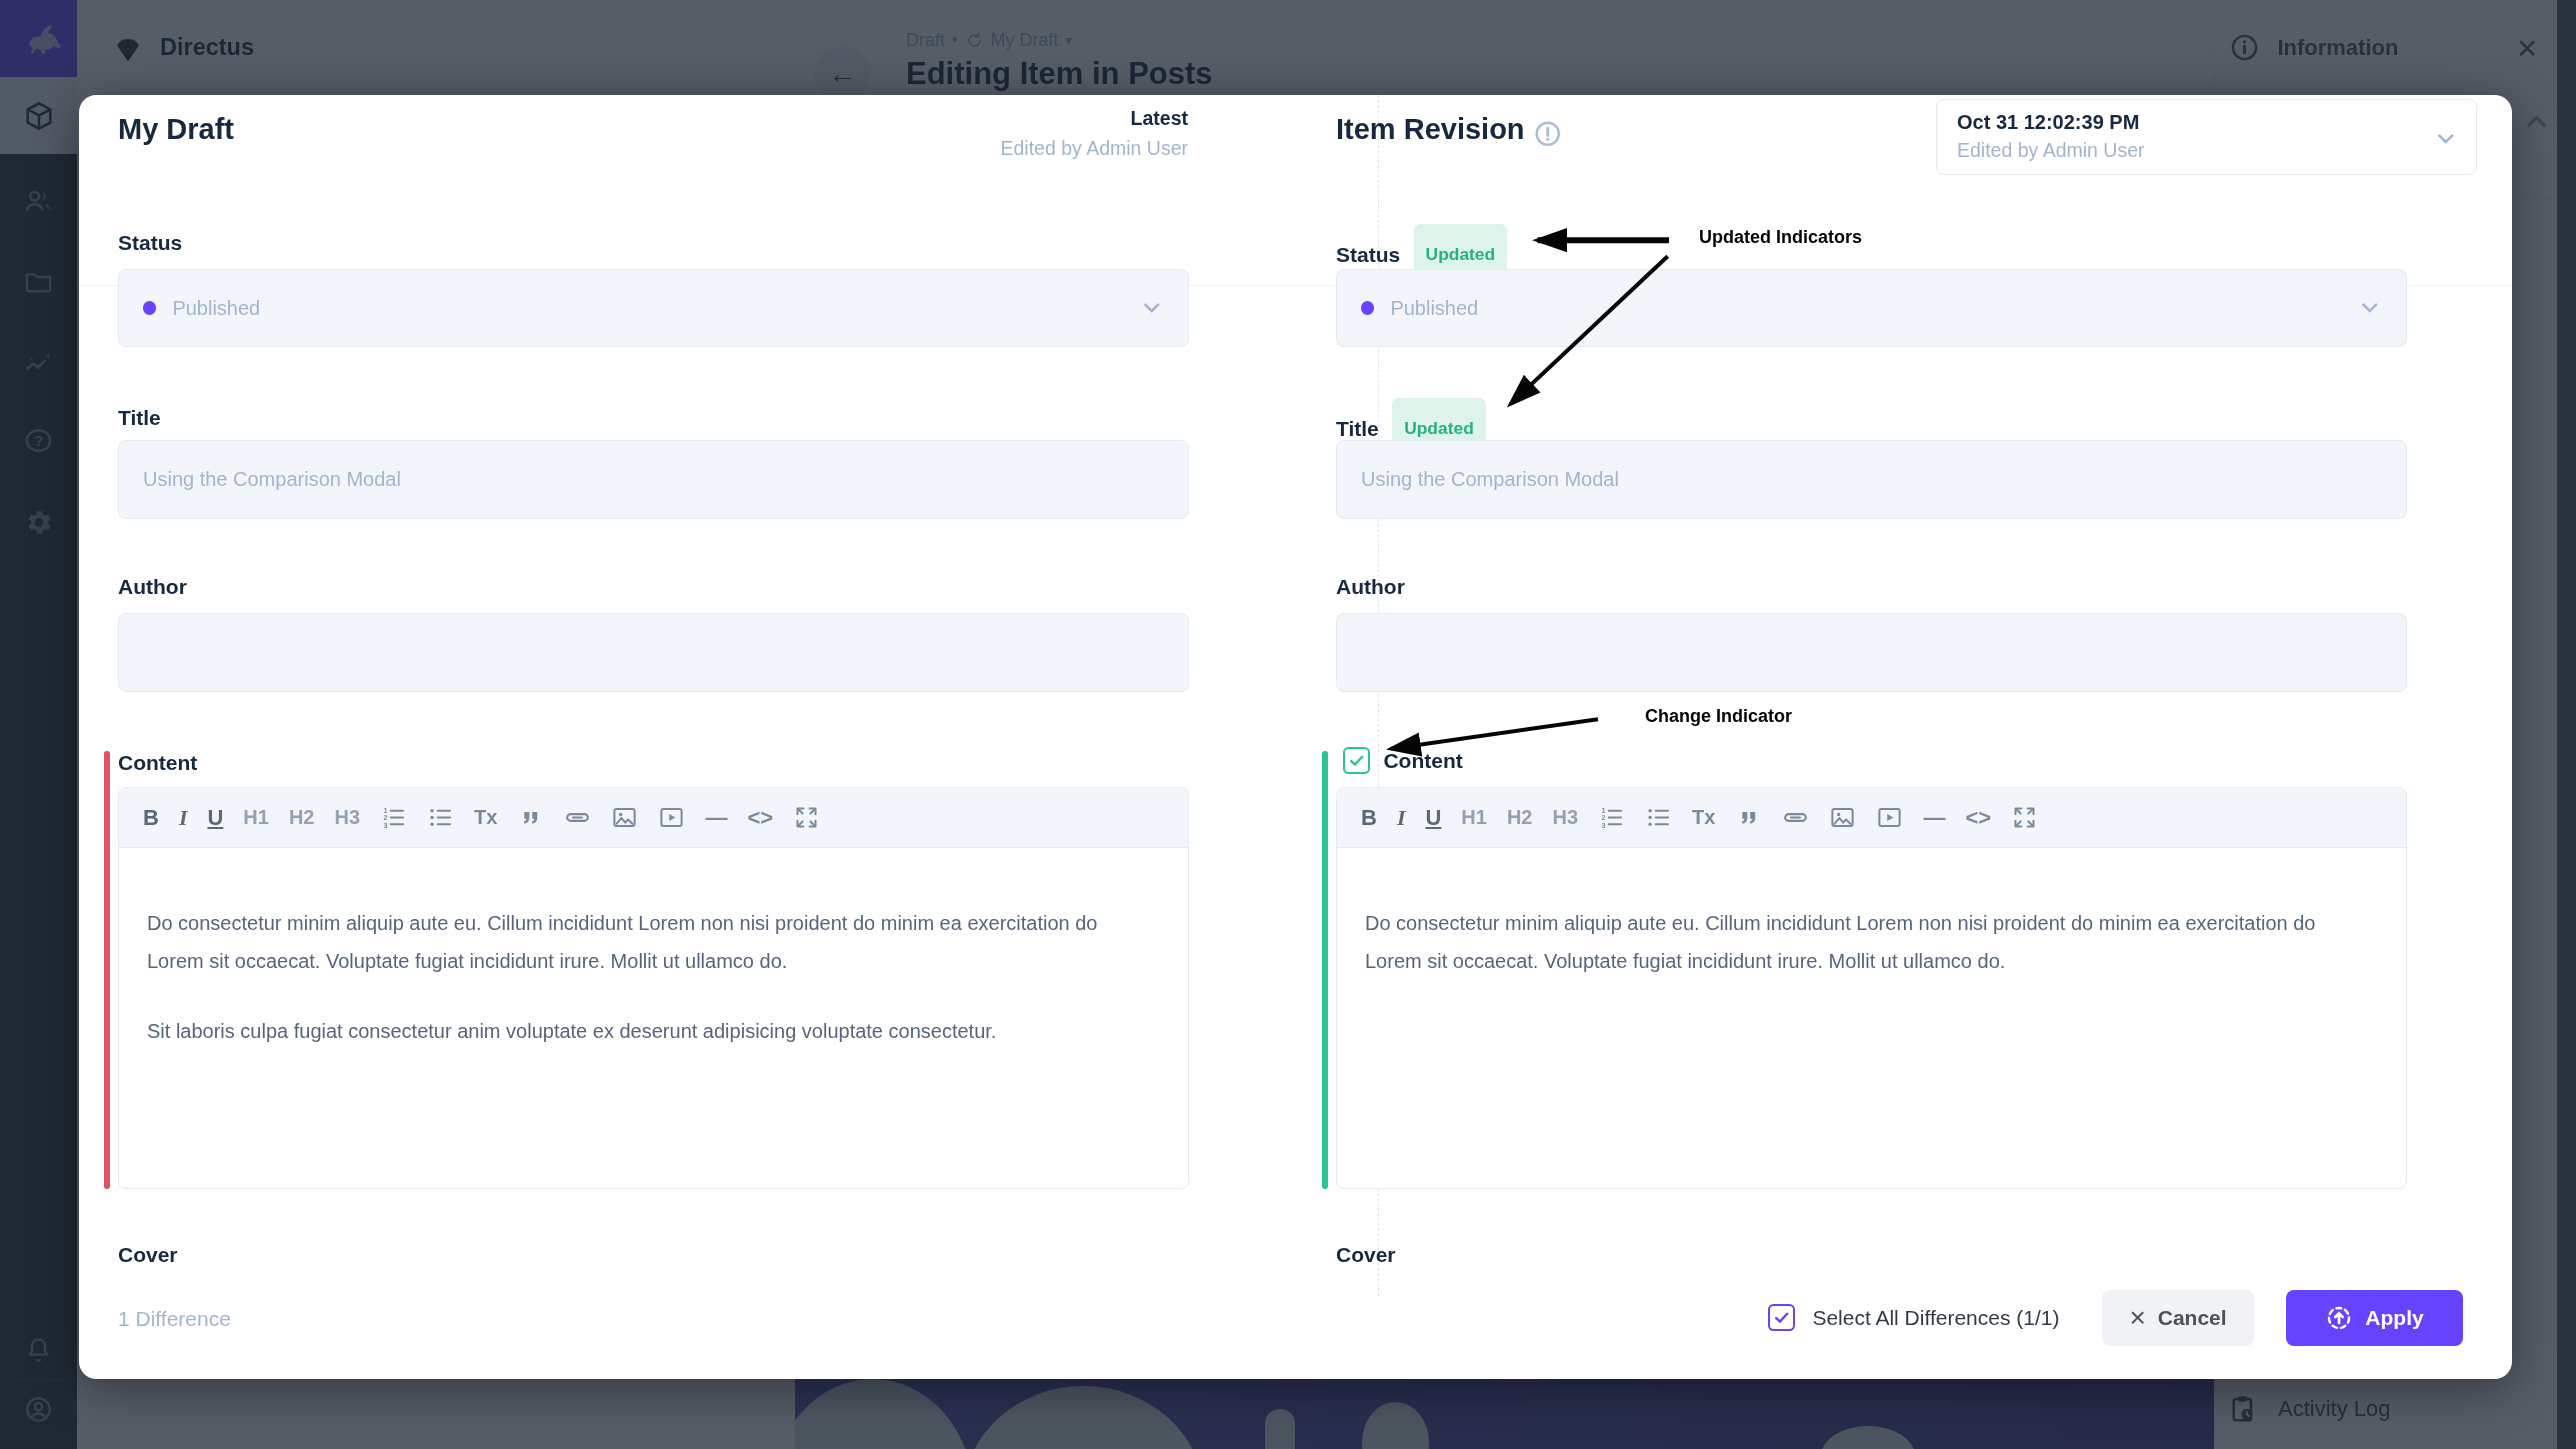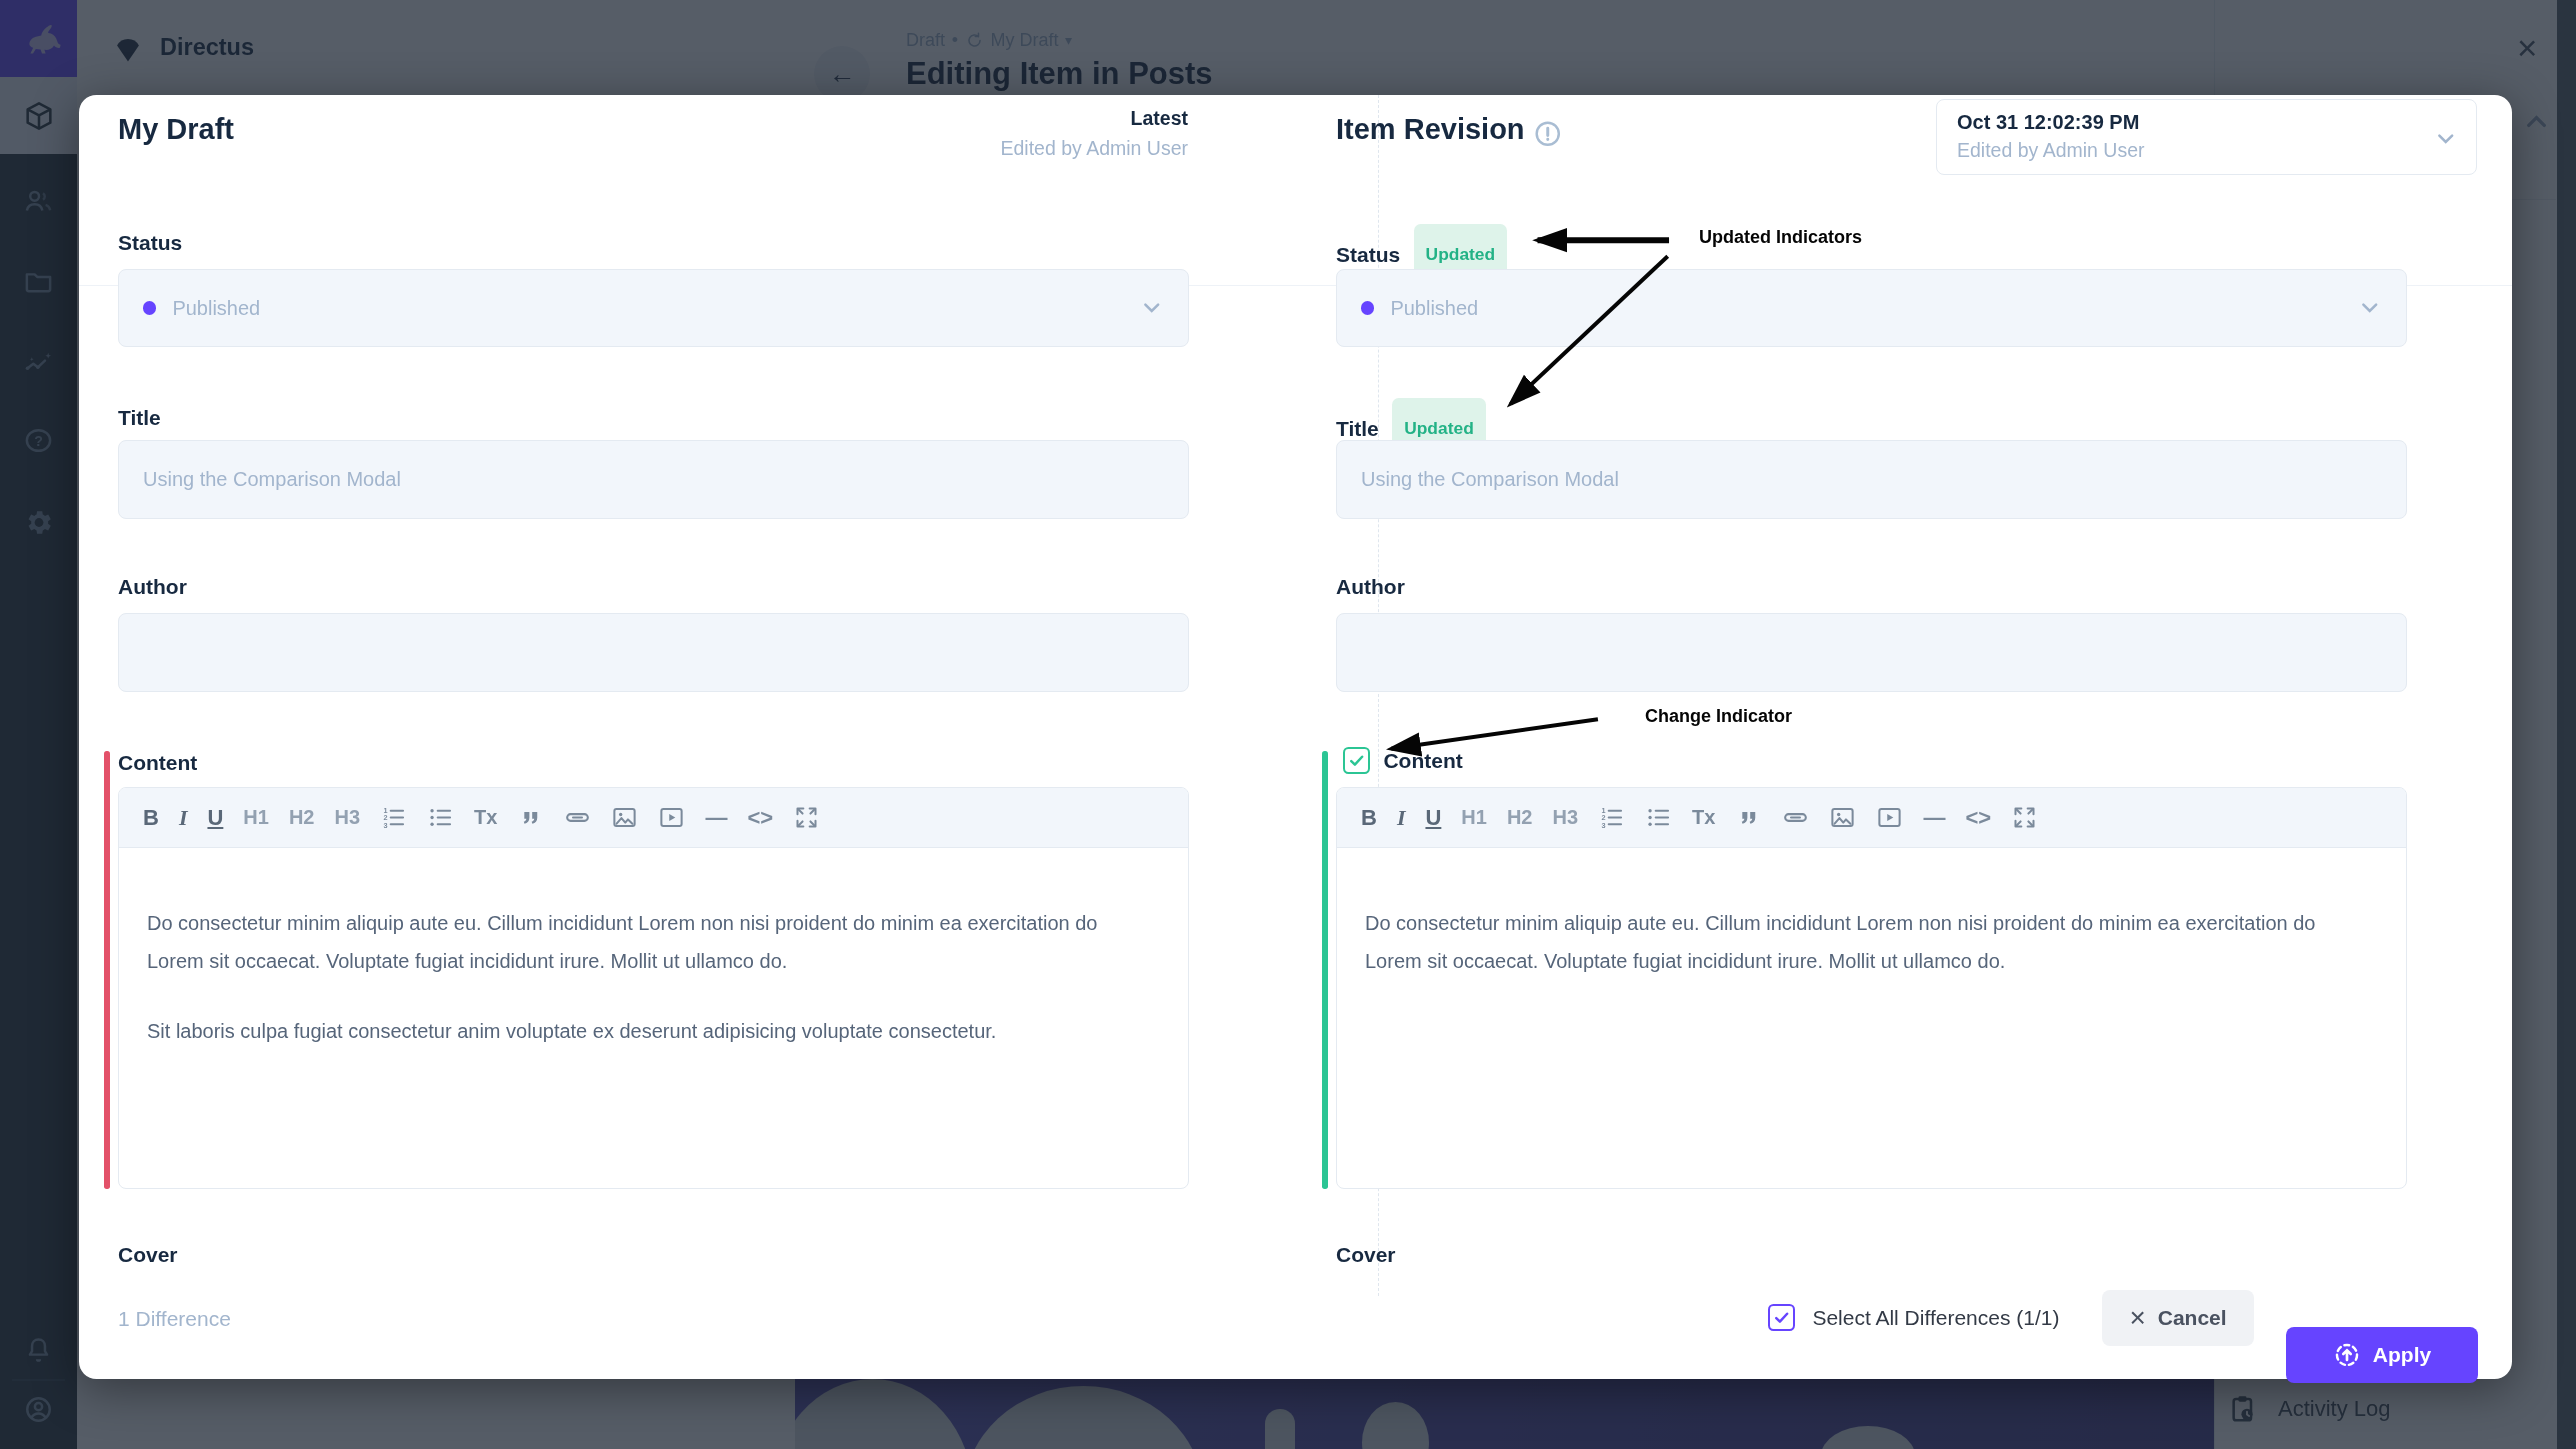--- a/index.html
+++ b/index.html
@@ -79,21 +79,21 @@
   .tbar .heading-1-icon,.tbar .heading-2-icon,.tbar .heading-3-icon{color:#93a1b1;font-size:20px}
   .tbar .clear-format-icon{font-size:20px}
   .tbar .horizontal-rule-icon{font-weight:800}
   .ebody{padding:56px 28px 0}
   .ebody p{max-width:959px;font-size:20px;line-height:38px;color:#56657a;margin:0 0 32px}
   .footer-label{font-size:21px;font-weight:500;color:var(--muted)}
   .selall{font-size:21px;font-weight:400;color:#333a46;white-space:nowrap}
   .btn{height:56px;border-radius:8px;display:flex;align-items:center;justify-content:center;gap:12px;font-size:21px;font-weight:600;border:none;cursor:pointer}
   .btn.cancel{left:2023px;top:1195px;width:152px;background:#f0f2f5;color:#4a5260}
   .btn.cancel .x{font-size:28px;line-height:28px;font-weight:400}
-  .btn.apply{left:2207px;top:1232px;width:192px;background:var(--accent);color:#fff}
+  .btn.apply{left:2207px;top:1195px;width:177px;background:var(--accent);color:#fff}
   .btn.apply svg{width:28px;height:28px}
 
   
   #anno{position:absolute;inset:0;z-index:4;pointer-events:none}
   .anno-text{position:absolute;font-size:18px;font-weight:700;color:#050505;white-space:nowrap}
 </style>
 </head>
 <body>
 
 <div id="page">
@@ -172,20 +172,27 @@
       <span>•</span>
       <svg viewBox="0 0 24 24" fill="none" stroke="currentColor" stroke-width="2" stroke-linecap="round">
           <path d="M19 12a7 7 0 1 1-2-4.9M17 3v4h-4"></path>
         </svg>
       <span>My Draft</span>
       <span style="font-size:14px">▾</span>
     </div>
     <div class="abs bg-title">Editing Item in Posts</div>
 
     <div class="abs drawer"></div>
+    <div class="abs info-row">
+      <svg viewBox="0 0 24 24" fill="none" stroke="currentColor" stroke-width="1.9">
+          <circle cx="12" cy="12" r="9"></circle>
+          <path d="M12 11v5M12 7.5v.2" stroke-linecap="round" stroke-width="2.4"></path>
+        </svg>
+      <span>Information</span>
+    </div>
     <div class="abs drawer-close">×</div>
     <svg class="abs chev-up" viewBox="0 0 24 24" fill="none" stroke="currentColor" stroke-width="2.6" stroke-linecap="round">
         <path d="M6 15l6-6 6 6"></path>
       </svg>
     <div class="abs drawer-divider"></div>
     <div class="abs activity-row">
       <svg viewBox="0 0 24 24" fill="none" stroke="currentColor" stroke-width="1.9">
           <rect x="5" y="4.5" width="13" height="16" rx="1.8"></rect>
           <rect x="8.6" y="2.5" width="6" height="4" rx="1" fill="currentColor" stroke="none"></rect>
           <circle cx="15" cy="16" r="4.2" fill="currentColor" stroke="none"></circle>

